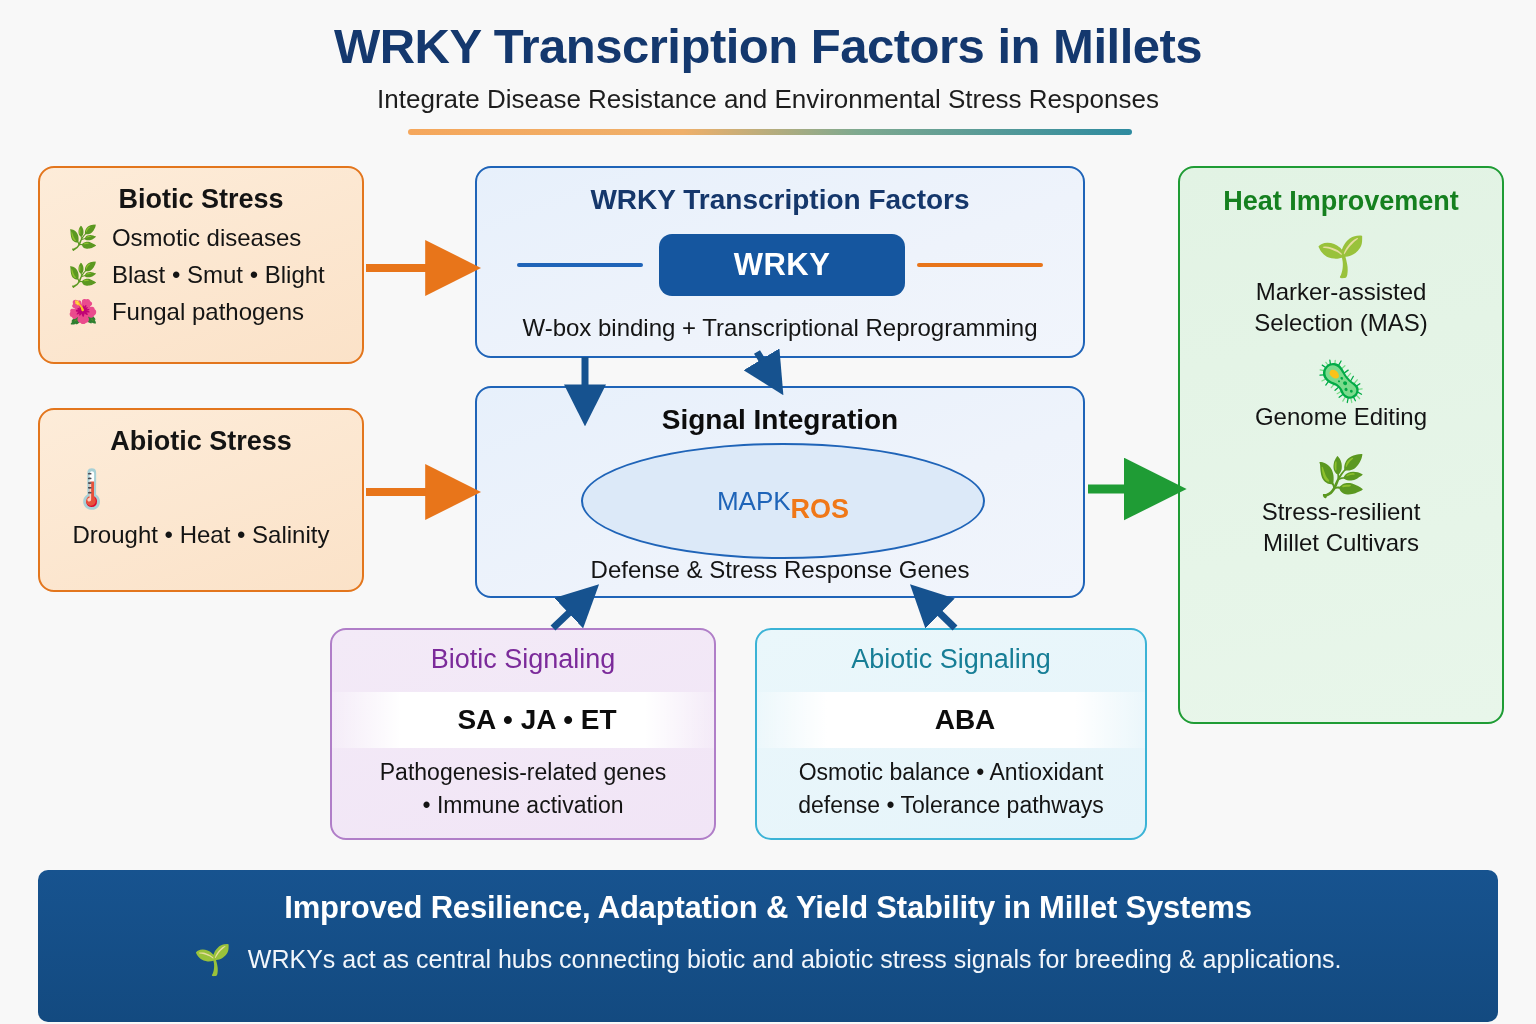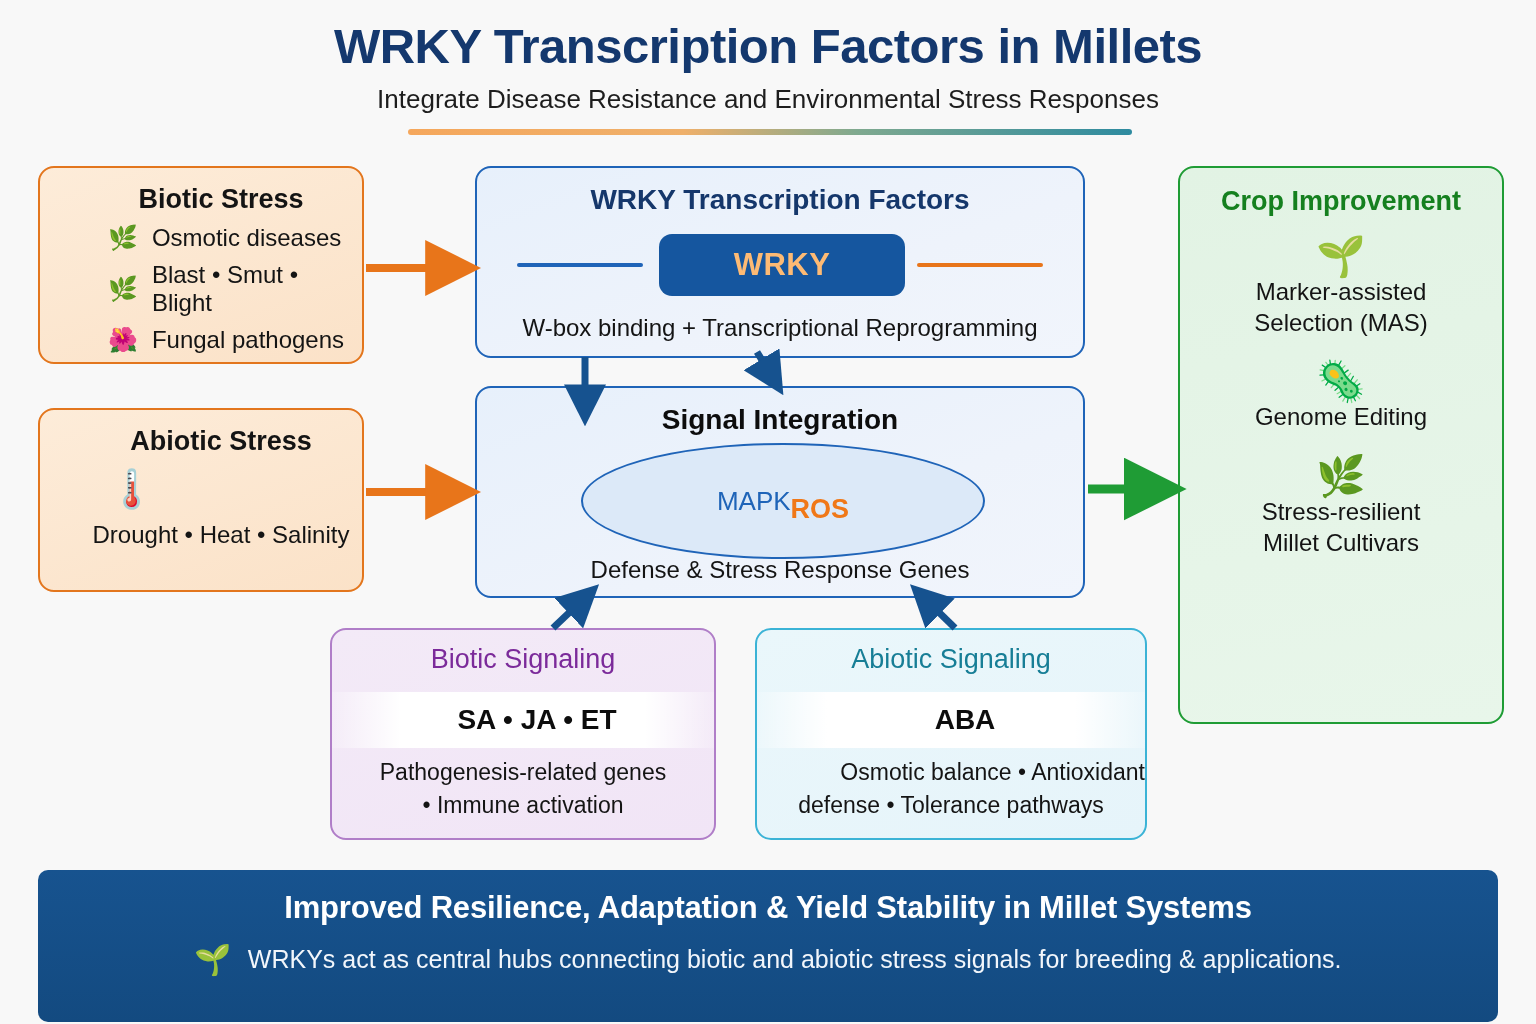--- a/index.html
+++ b/index.html
@@ -26,21 +26,20 @@
     position: absolute; left: 408px; top: 129px; width: 724px; height: 6px;
     border-radius: 3px;
     background: linear-gradient(90deg, #f5a75c 0%, #efb06b 38%, #7fa98f 62%, #2e8ba0 100%);
   }
 
   
   .box { position: absolute; border-radius: 16px; }
   .stress-box {
     border: 2.5px solid #e3761d;
     background: linear-gradient(160deg, #fdecd9 0%, #fbe2c8 100%);
-    padding-left: 40px;
   }
   .stress-title {
     text-align: center; font-size: 27px; font-weight: bold; color: #141414;
     margin-top: 16px;
   }
   .stress-row {
     display: flex; align-items: center; gap: 14px;
     font-size: 24px; color: #141414; padding-left: 28px; margin-top: 9px;
   }
   .stress-line {
@@ -52,21 +51,21 @@
     background: linear-gradient(160deg, #e7f0fb 0%, #eef3fb 60%, #f1f5fc 100%);
   }
   .blue-title {
     text-align: center; font-size: 28px; font-weight: bold; color: #15376b;
     margin-top: 16px;
   }
   .wrky-chip {
     position: absolute; left: 182px; top: 66px; width: 246px; height: 62px;
     background: #15569f; border-radius: 13px;
     display: flex; align-items: center; justify-content: center;
-    color: #fdba74; font-size: 31px; font-weight: bold; letter-spacing: 0.5px;
+    color: #ffffff; font-size: 31px; font-weight: bold; letter-spacing: 0.5px;
   }
   .chip-rule { position: absolute; height: 4px; border-radius: 2px; top: 95px; }
   .chip-rule.left  { left: 40px;  width: 126px; background: #1f64b8; }
   .chip-rule.right { right: 40px; width: 126px; background: #e8751a; }
   .blue-caption {
     position: absolute; left: 0; width: 100%; text-align: center;
     font-size: 24px; color: #141414;
   }
 
   .ellipse {
@@ -173,21 +172,21 @@
   <div class="box blue-box" style="left:475px; top:386px; width:610px; height:212px;">
     <div class="blue-title" style="color:#0d0d0d;">Signal Integration</div>
     <div class="ellipse">
       <div class="mapk">MAPK</div>
       <div class="ros">ROS</div>
     </div>
     <div class="blue-caption" style="top:168px;">Defense &amp; Stress Response Genes</div>
   </div>
 
   <div class="box crop-box" style="left:1178px; top:166px; width:326px; height:558px;">
-    <div class="crop-title">Crop Improvement</div>
+    <div class="crop-title">Heat Improvement</div>
 
     <div class="crop-item" style="margin-top:18px;">
       <div class="crop-ic">🌱</div>
       <div class="crop-lbl">Marker-assisted</div>
       <div class="crop-lbl">Selection (MAS)</div>
     </div>
 
     <div class="crop-item" style="margin-top:22px;">
       <div class="crop-ic">🦠</div>
       <div class="crop-lbl">Genome Editing</div>
@@ -203,21 +202,21 @@
   <div class="box sig-box sig-biotic" style="left:330px; top:628px; width:386px; height:212px;">
     <div class="sig-title bio">Biotic Signaling</div>
     <div class="sig-band" style="top:62px;">SA • JA • ET</div>
     <div class="sig-desc" style="top:126px;">Pathogenesis-related genes</div>
     <div class="sig-desc" style="top:159px;">• Immune activation</div>
   </div>
 
   <div class="box sig-box sig-abiotic" style="left:755px; top:628px; width:392px; height:212px;">
     <div class="sig-title abio">Abiotic Signaling</div>
     <div class="sig-band" style="top:62px;">ABA</div>
-    <div class="sig-desc" style="top:126px;text-align:right;">Osmotic balance • Antioxidant</div>
+    <div class="sig-desc" style="top:126px;">Osmotic balance • Antioxidant</div>
     <div class="sig-desc" style="top:159px;">defense • Tolerance pathways</div>
   </div>
 
   <svg class="arrows" viewBox="0 0 1536 1024">
     <defs>
       <marker id="ar-orange" markerWidth="7" markerHeight="7" refX="5.6" refY="3.5" orient="auto">
         <path d="M0,0 L7,3.5 L0,7 z" fill="#e8751a"></path>
       </marker>
       <marker id="ar-green" markerWidth="7" markerHeight="7" refX="5.6" refY="3.5" orient="auto">
         <path d="M0,0 L7,3.5 L0,7 z" fill="#1f9c35"></path>

